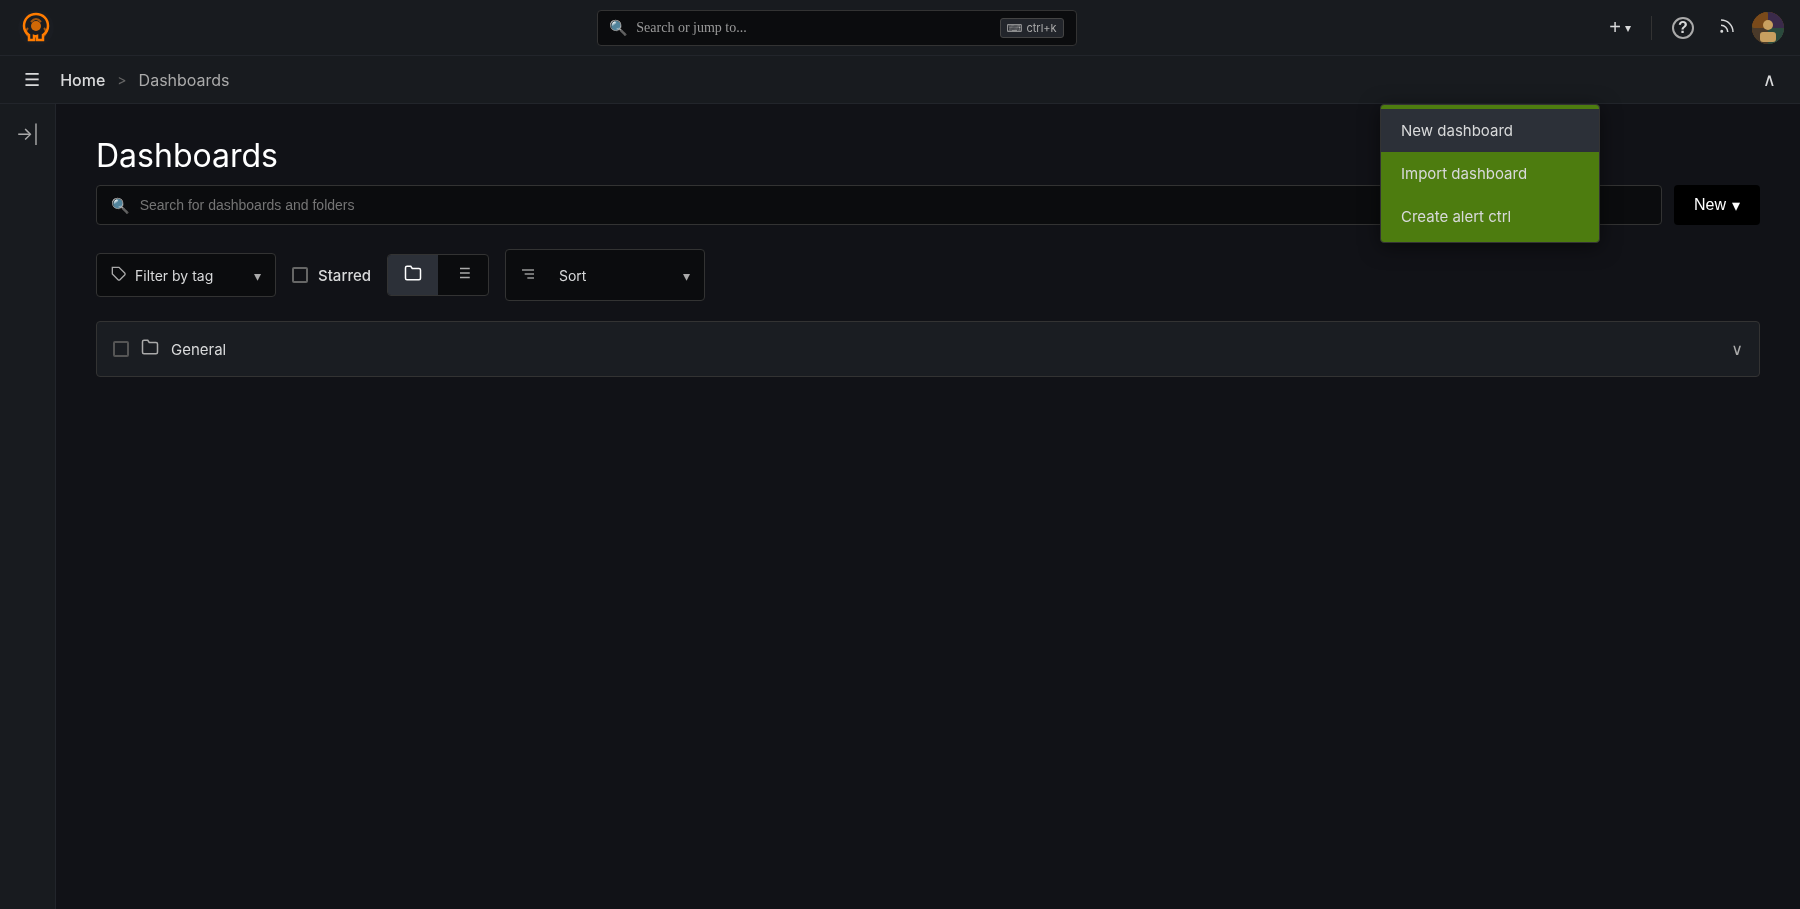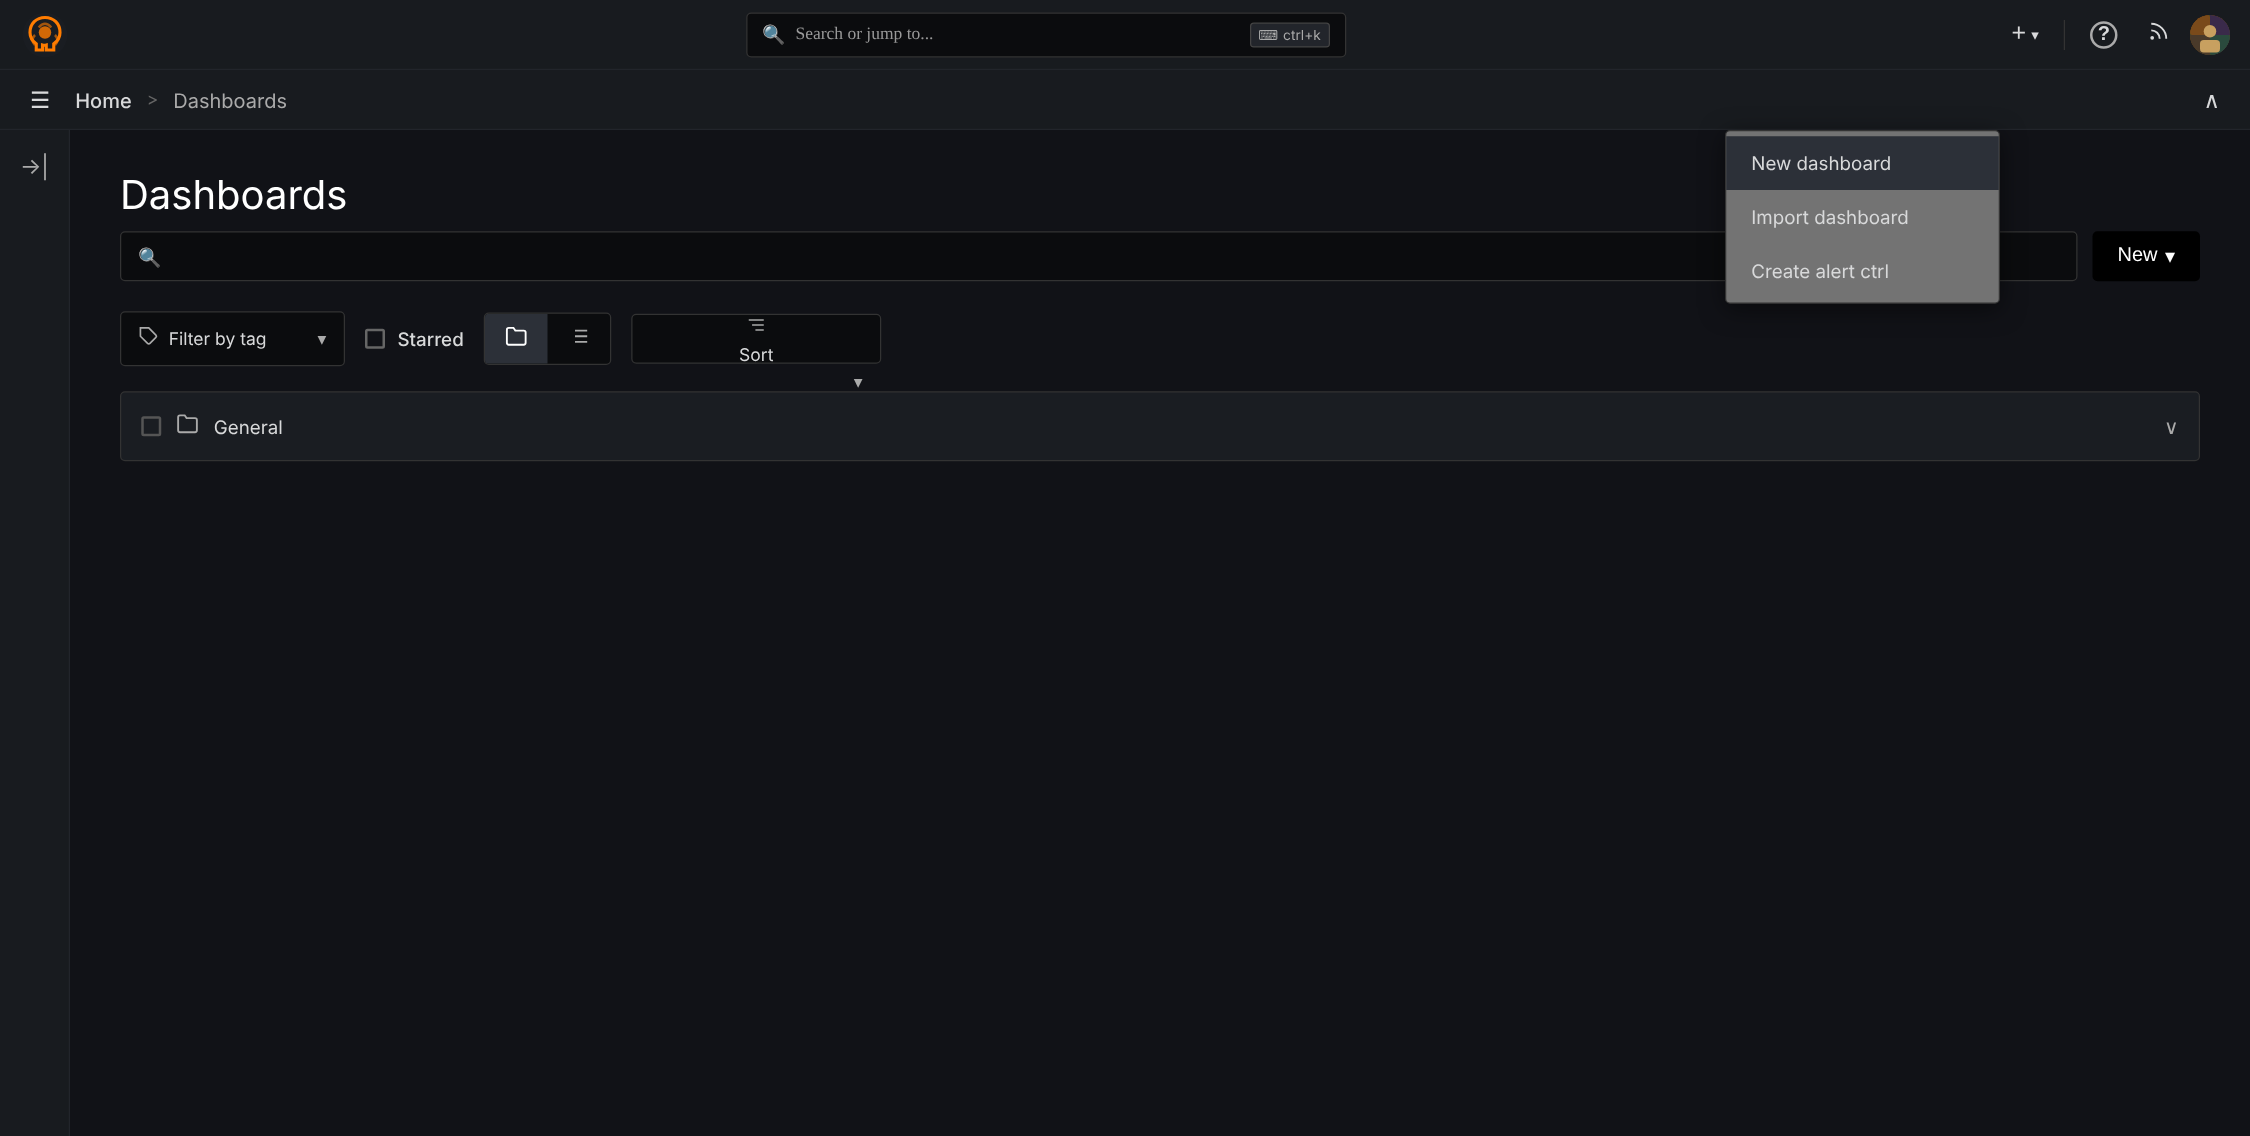--- a/index.html
+++ b/index.html
@@ -127,21 +127,21 @@
       color: #d8d9da;
       font-size: 18px;
       cursor: pointer;
     }
 
     
     .dropdown-menu {
       position: absolute;
       top: 48px;
       right: 200px;
-      background: #737373;
+      background: #4d7c0f;
       border: 1px solid #333;
       border-radius: 4px;
       min-width: 220px;
       z-index: 200;
       box-shadow: 0 4px 20px rgba(0,0,0,0.5);
       padding: 4px 0;
     }
     .dropdown-item {
       padding: 12px 20px;
       cursor: pointer;
@@ -283,29 +283,28 @@
       color: #aaa;
       font-size: 16px;
       border: none;
       background: none;
     }
     .view-btn.active { background: #2c3038; color: #fff; }
     .sort-dropdown {
       background: #0b0c0e;
       border: 1px solid #333;
       border-radius: 4px;
-      height: 40px;
+      height: 52px;
       padding: 0 14px;
       display: flex;
       align-items: center;
-      gap: 4px;
+      gap: 23px;
       color: #d8d9da;
       cursor: pointer;
       min-width: 200px;
-      flex-direction: column;
     }
     .dropdown-chevron { margin-left: auto; color: #aaa; }
 
     
     .folder-row {
       background: #1a1d22;
       border: 1px solid #333;
       border-radius: 4px;
       height: 56px;
       display: flex;
@@ -404,20 +403,21 @@
   <div class="sidebar-collapse">
     <span>→|</span>
   </div>
 
   <div class="content-area">
     <h1 class="page-title">Dashboards</h1>
 
     <div class="search-row">
       <div class="dashboard-search">
         <span style="color:#666; font-size:15px;">🔍</span>
+        <input type="text" placeholder="Search for dashboards and folders" style="">
       </div>
       <button class="new-btn">
         <span>New</span>
         <span>▾</span>
       </button>
     </div>
 
     <div class="filter-row">
 
       <div class="filter-dropdown">

